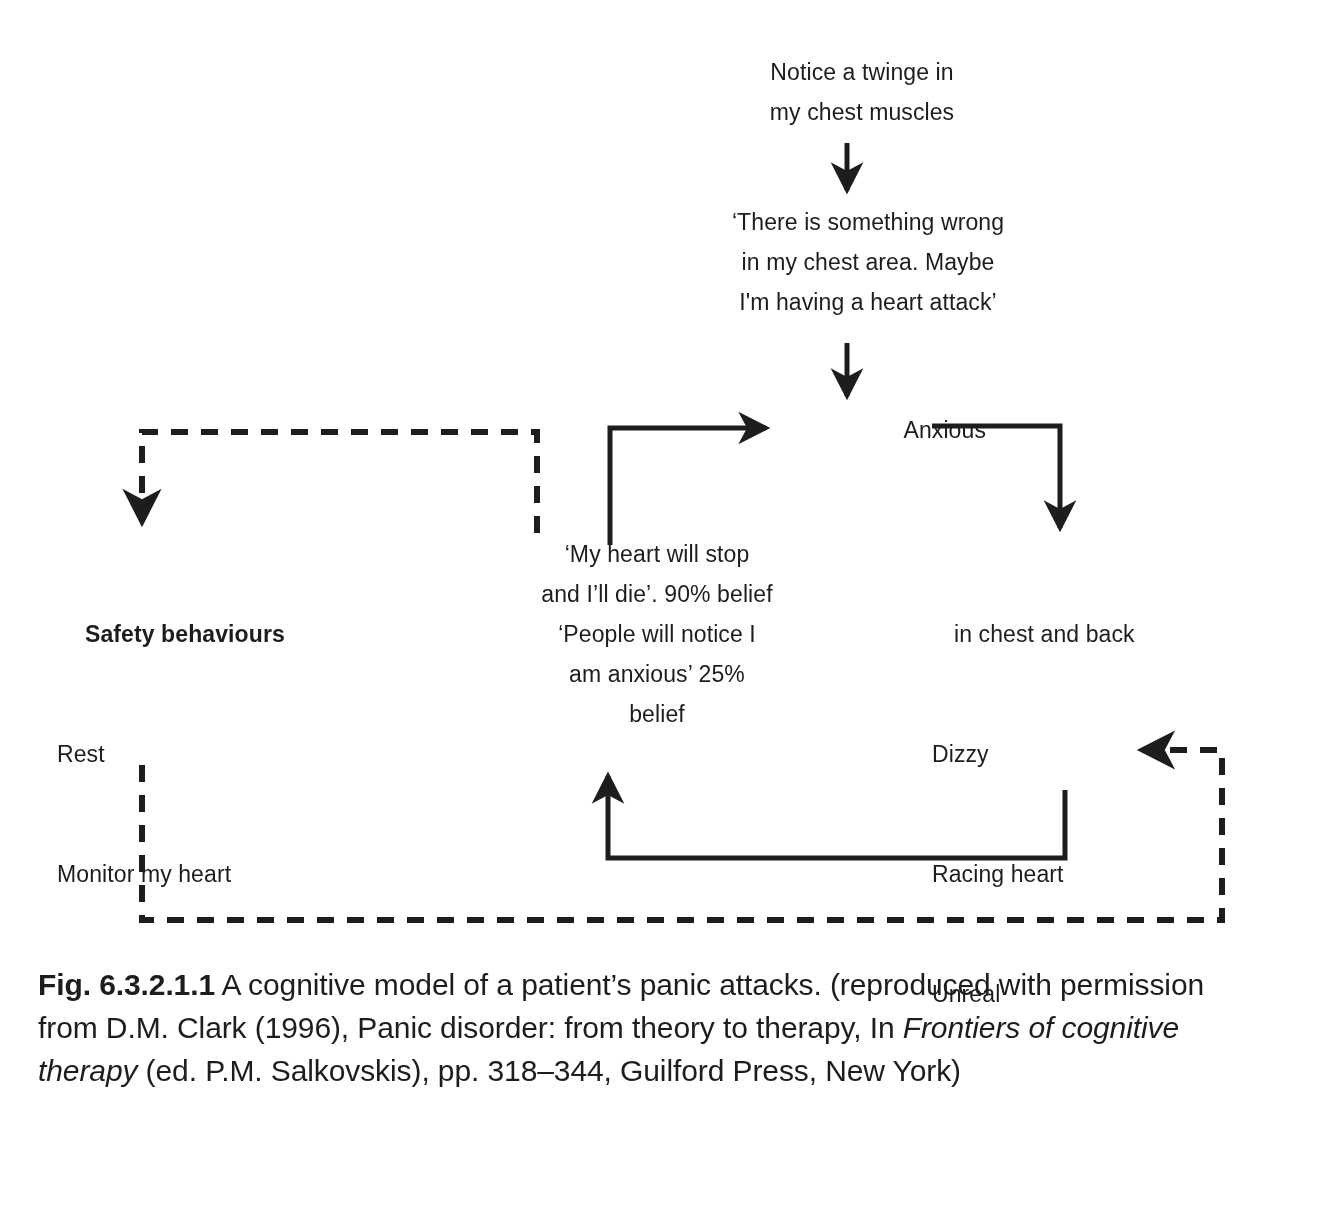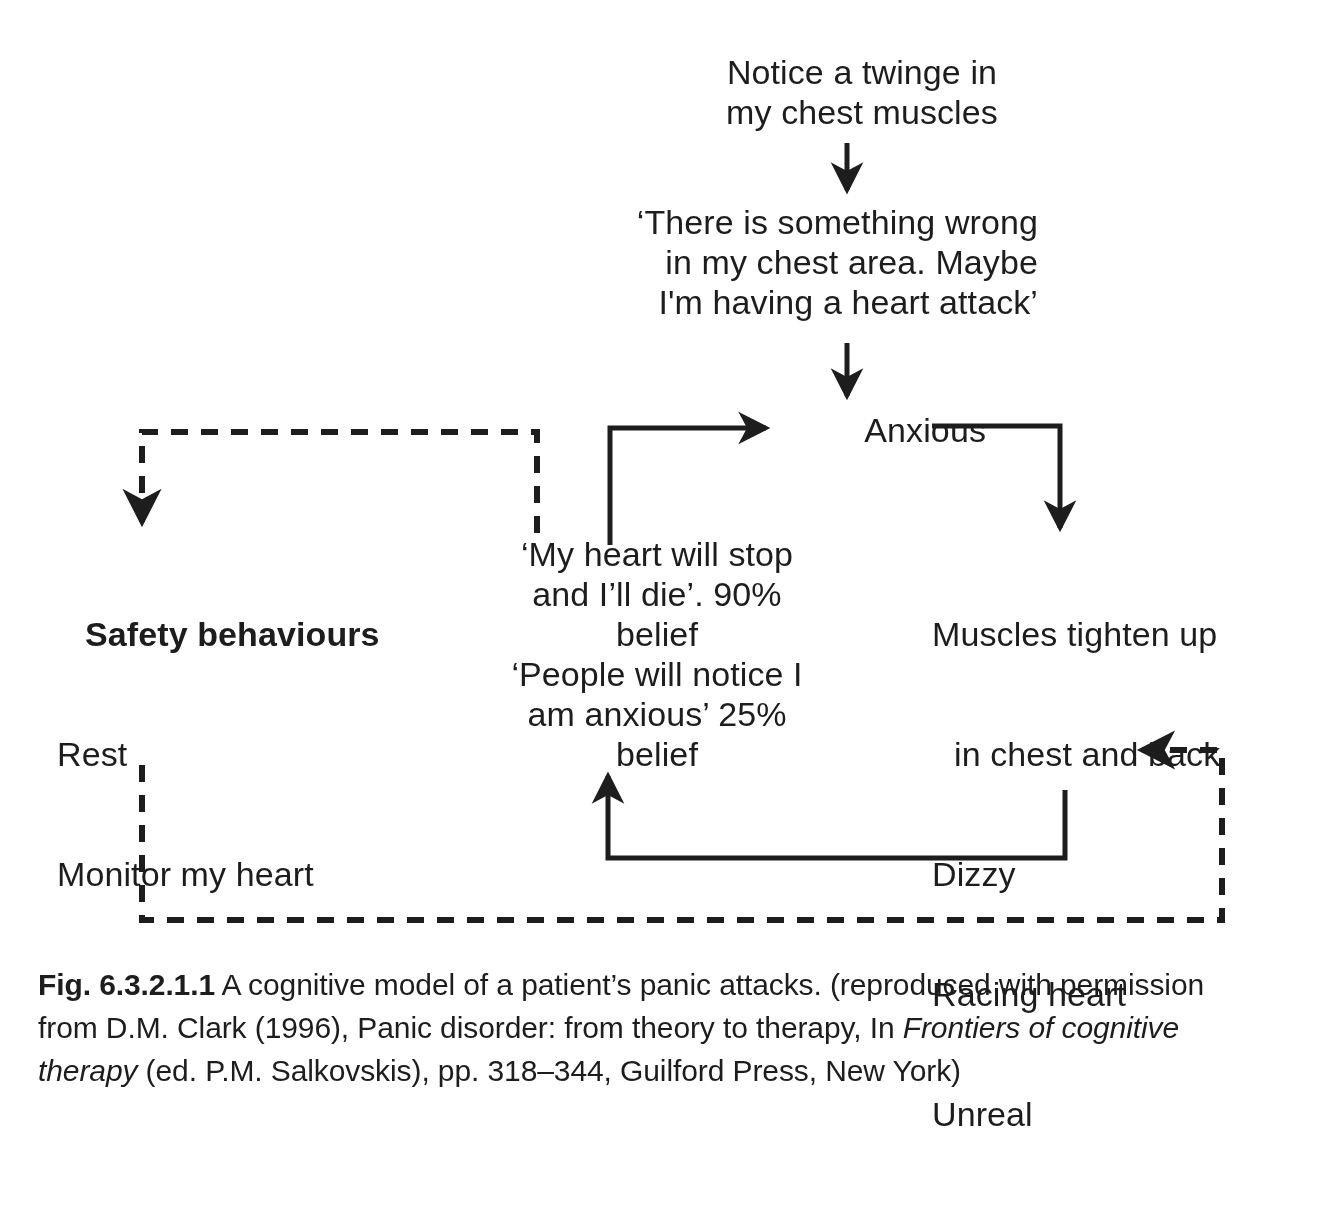--- a/index.html
+++ b/index.html
@@ -20,40 +20,40 @@
     left: 0; top: 0;
     width: 1330px;
     height: 940px;
   }
   #figure svg {
     position: absolute;
     left: 0; top: 0;
   }
   .node {
     position: absolute;
-    font-size: 34px;
+    font-size: 23px;
     line-height: 40px;
     color: #1d1d1d;
     white-space: pre-wrap;
     letter-spacing: 0.1px;
   }
   .node.center { text-align: center; }
   .node.left   { text-align: left; }
 
   #node-trigger {
     left: 662px;
     top: 52px;
     width: 400px;
     text-align: center;
   }
   #node-appraisal {
-    left: 618px;
+    left: 658px;
     top: 202px;
     width: 420px;
-    text-align: right;
+    text-align: center;
   }
   #node-anxious {
     left: 786px;
     top: 410px;
     width: 200px;
     text-align: right;
   }
   #node-safety {
     left: 57px;
     top: 534px;
@@ -139,21 +139,20 @@
     <div>Monitor my heart</div>
   </div>
 
   <div class="node left" id="node-cognitions">‘My heart will stop
 and I’ll die’. 90% belief
 ‘People will notice I
 am anxious’ 25%
 belief</div>
 
   <div class="node left" id="node-sensations">
-    <div>Muscles tighten up</div>
     <div><span class="indented">in chest and back</span></div>
     <div>Dizzy</div>
     <div>Racing heart</div>
     <div>Unreal</div>
     
   </div>
 
 </div>
 
 <div id="caption"><span class="fig-label">Fig. 6.3.2.1.1</span><span> A cognitive model of a patient’s panic attacks. (reproduced with permission from D.M. Clark (1996), Panic disorder: from theory to therapy, In </span><span class="italic">Frontiers of cognitive therapy</span><span> (ed. P.M. Salkovskis), pp. 318–344, Guilford Press, New York)</span></div>

